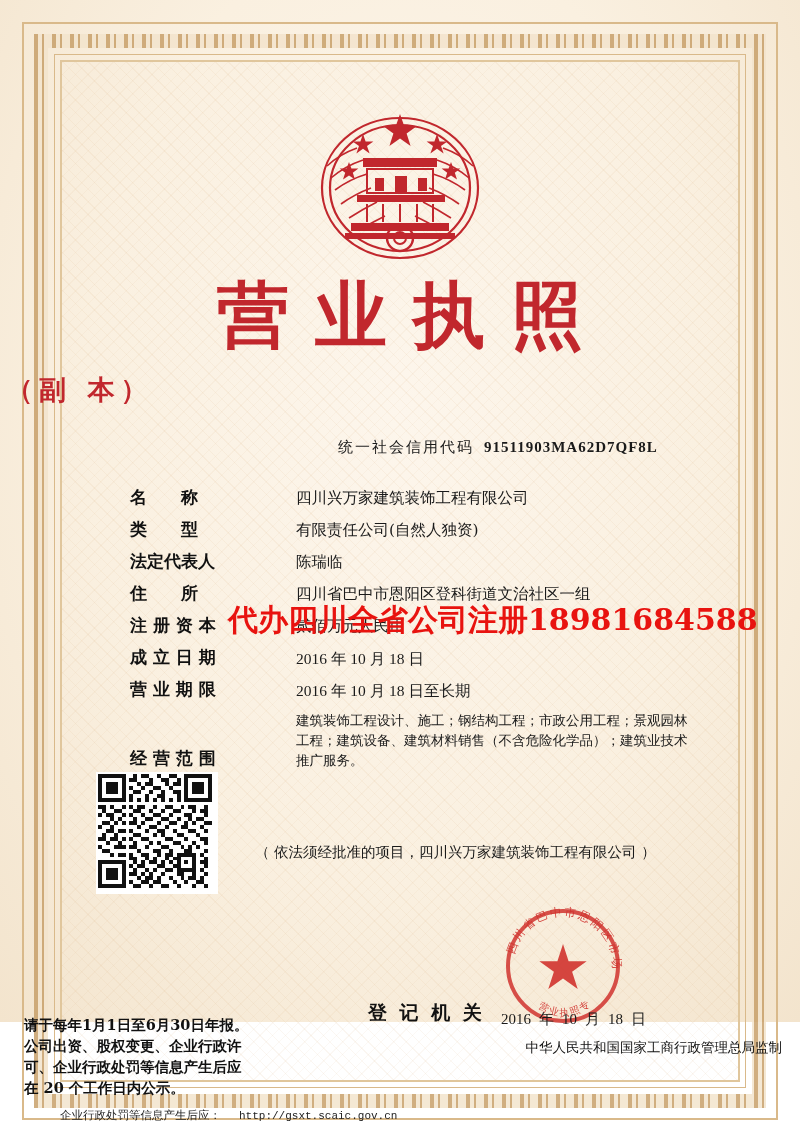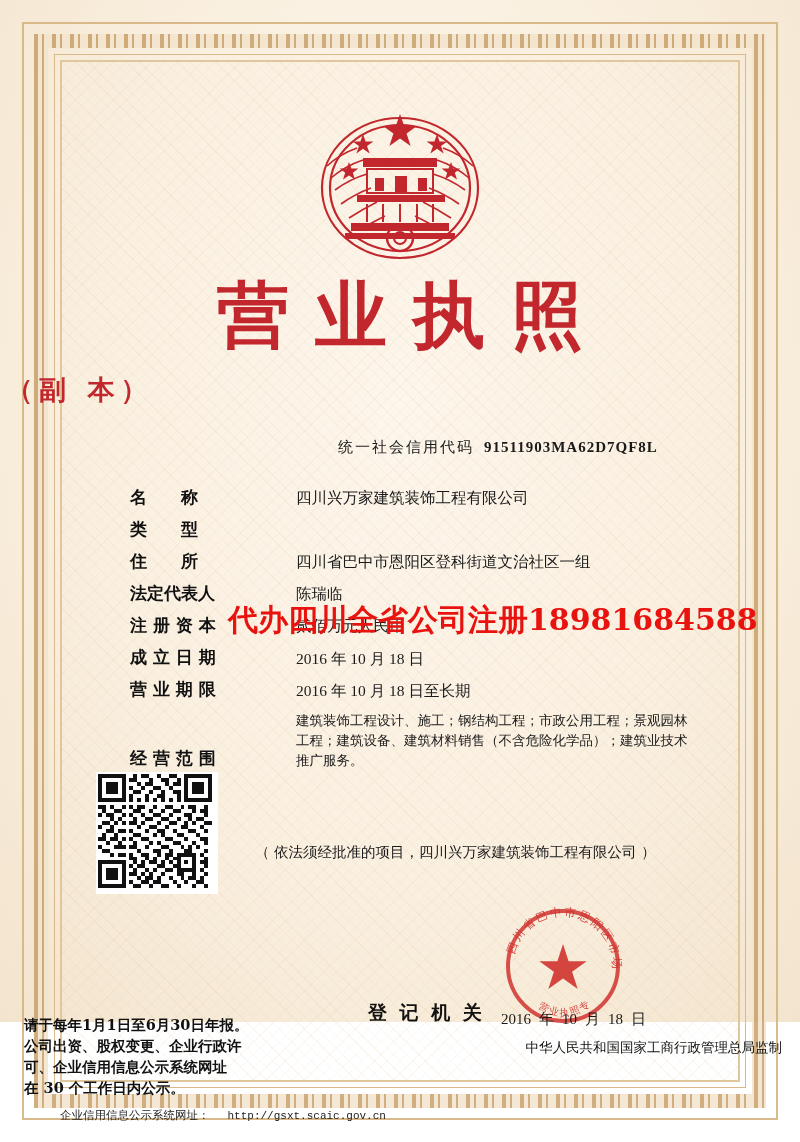--- a/index.html
+++ b/index.html
@@ -346,28 +346,29 @@
     <span class="label">统一社会信用代码</span><span class="value">91511903MA62D7QF8L</span>
   </div>
 
   <div class="fields">
     <div class="field-row">
       <div class="field-label tight">名　　称</div>
       <div class="field-value">四川兴万家建筑装饰工程有限公司</div>
     </div>
     <div class="field-row">
       <div class="field-label tight">类　　型</div>
+      <div class="field-value">有限责任公司(自然人独资)</div>
+    </div>
+    <div class="field-row">
+      <div class="field-label tight">法定代表人</div>
+      <div class="field-value">陈瑞临</div>
     </div>
     <div class="field-row">
       <div class="field-label tight">住　　所</div>
       <div class="field-value">四川省巴中市恩阳区登科街道文治社区一组</div>
-    </div>
-    <div class="field-row">
-      <div class="field-label tight">法定代表人</div>
-      <div class="field-value">陈瑞临</div>
     </div>
     <div class="field-row">
       <div class="field-label tight">注 册 资 本</div>
       <div class="field-value">贰佰万元人民币</div>
     </div>
     <div class="field-row">
       <div class="field-label tight">成 立 日 期</div>
       <div class="field-value date">2016 年 10 月 18 日</div>
     </div>
     <div class="field-row">
@@ -625,21 +626,21 @@
     <span class="num">2016</span><span>年</span><span class="num">10</span><span>月</span><span class="num">18</span><span>日</span>
   </div>
 
   <div class="watermark">代办四川全省公司注册18981684588</div>
 
 </div>
 
 <div class="bottom-left">
   <div>请于每年1月1日至6月30日年报。</div>
   <div>公司出资、股权变更、企业行政许</div>
-  <div>可、企业信用信息公示系统网址</div>
-  <div>在 30 个工作日内公示。</div>
+  <div>可、企业行政处罚等信息产生后应</div>
+  <div>在 20 个工作日内公示。</div>
 </div>
 
 <div class="url-line">
-  <span>企业信用信息公示系统网址：</span><span class="url">http://gsxt.scaic.gov.cn</span>
+  <span>企业行政处罚等信息产生后应：</span><span class="url">http://gsxt.scaic.gov.cn</span>
 </div>
 
 <div class="bottom-right">中华人民共和国国家工商行政管理总局监制</div>
 
 </body></html>

